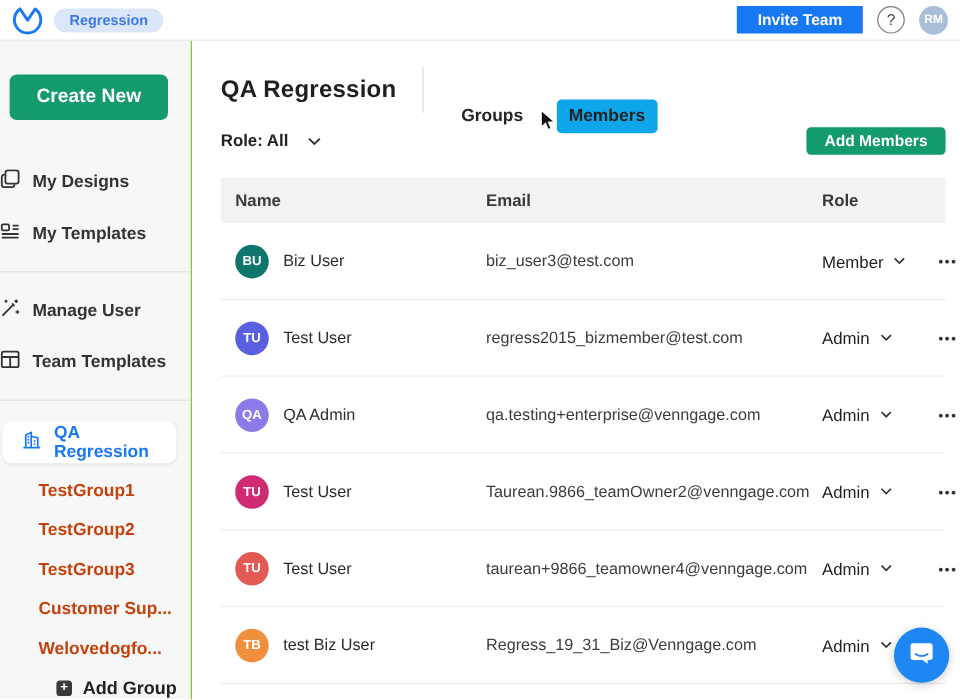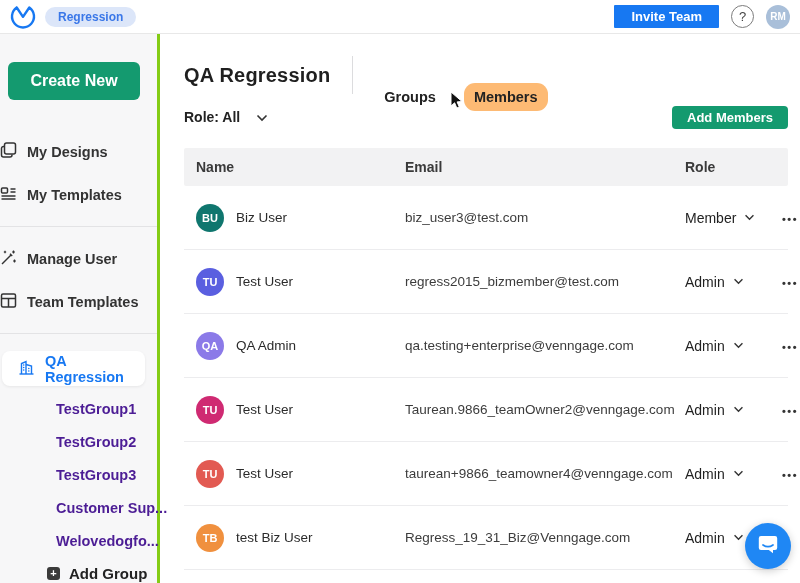--- a/index.html
+++ b/index.html
@@ -13,41 +13,41 @@
   .topnav { display:flex; gap:42px; margin-left:42px; font-size:14.5px; }
   .topnav .nav-item { cursor:pointer; color:#222; font-weight:600; }
   .topnav .nav-item.active { color:#1778f2; }
   .topbar-right { margin-left:auto; display:flex; align-items:center; gap:12px; }
   .btn-invite { background:#1778f2; color:#fff; border:none; border-radius:1px; font-size:13px; font-weight:bold; height:23px; padding:0 17px; cursor:pointer; font-family:inherit; }
   .help-circle { width:23px; height:23px; border:1.4px solid #7c7c7c; border-radius:50%; display:flex; align-items:center; justify-content:center; font-size:13px; color:#444; cursor:pointer; }
   .avatar-top { width:24px; height:24px; border-radius:50%; background:#a9bfd9; color:#fff; font-size:10px; font-weight:bold; display:flex; align-items:center; justify-content:center; cursor:pointer; }
 
   
   .app { display:flex; height:549px; }
-  .sidebar { width:160px; background:#f7f7f8; border-right:3px solid #84cc16; flex-shrink:0; }
+  .sidebar { width:160px; background:#f7f7f8; border-right:1px solid #84cc16; flex-shrink:0; }
   .main { flex:1; padding:0 12px 0 24px; position:relative; }
 
   
   .btn-create { display:block; margin:28px 20px 0 8px; width:132px; height:38px; background:#149a6f; color:#fff; font-size:16px; font-weight:bold; border:none; border-radius:6px; cursor:pointer; font-family:inherit; }
   .side-group1 { margin-top:30px; }
   .side-item { height:43px; display:flex; align-items:center; gap:10px; font-size:14.5px; font-weight:600; color:#333; cursor:pointer; }
   .side-item svg { flex-shrink:0; }
   .side-divider { border-top:1px solid #e3e3e5; margin:10px 0 10px 0; }
   .side-selected { margin:17px 12px 0 2px; height:35px; background:#fff; border-radius:8px; box-shadow:0 1px 3px rgba(0,0,0,0.07); display:flex; align-items:center; padding-left:16px; gap:10px; font-size:14.5px; font-weight:600; color:#1778f2; cursor:pointer; }
   .side-sub { margin-top:6px; }
-  .sub-item { height:33px; display:flex; align-items:center; padding-left:56px; font-size:14.5px; font-weight:600; color:#4c1d95; cursor:pointer; white-space:nowrap; }
+  .sub-item { height:33px; display:flex; align-items:center; padding-left:32px; font-size:14.5px; font-weight:600; color:#c2410c; cursor:pointer; white-space:nowrap; }
   .add-group { height:33px; display:flex; align-items:center; padding-left:47px; gap:9px; font-size:15px; font-weight:600; color:#222; cursor:pointer; }
   .plus-sq { width:13px; height:13px; background:#3a3a3a; border-radius:3px; color:#fff; font-size:11px; line-height:12px; text-align:center; font-weight:bold; }
 
   
   .main-header { margin-top:18px; height:46px; display:flex; align-items:center; }
   .page-title { font-size:20px; font-weight:bold; color:#1f1f1f; letter-spacing:0.2px; }
   .vrule { width:1px; height:38px; background:#dcdcde; margin:0 21px 0 22px; }
   .tab { font-size:14.5px; font-weight:600; color:#222; padding:6px 10px; border-radius:4px; cursor:pointer;margin-top:44px; }
-  .tab.active { background:#fdba74;border-radius:11px; }
+  .tab.active { background:#0ea5e9; }
   .tab + .tab { margin-left:18px; }
 
   
   .controls { height:38px; display:flex; align-items:center; justify-content:space-between; }
   .role-filter { display:flex; align-items:center; gap:16px; font-size:14px; font-weight:600; color:#222; cursor:pointer; }
   .btn-add-members { background:#149a6f; color:#fff; border:none; border-radius:4px; height:23px; padding:0 15px; font-size:13px; font-weight:bold; cursor:pointer; font-family:inherit; }
 
   
   .table { margin-top:12px; width:604px; }
   .t-head { height:38px; background:#f2f2f3; display:grid; grid-template-columns:209px 280px 95px 1fr; align-items:center; font-size:14px; font-weight:600; color:#3a3a3a; border-radius:2px; }

